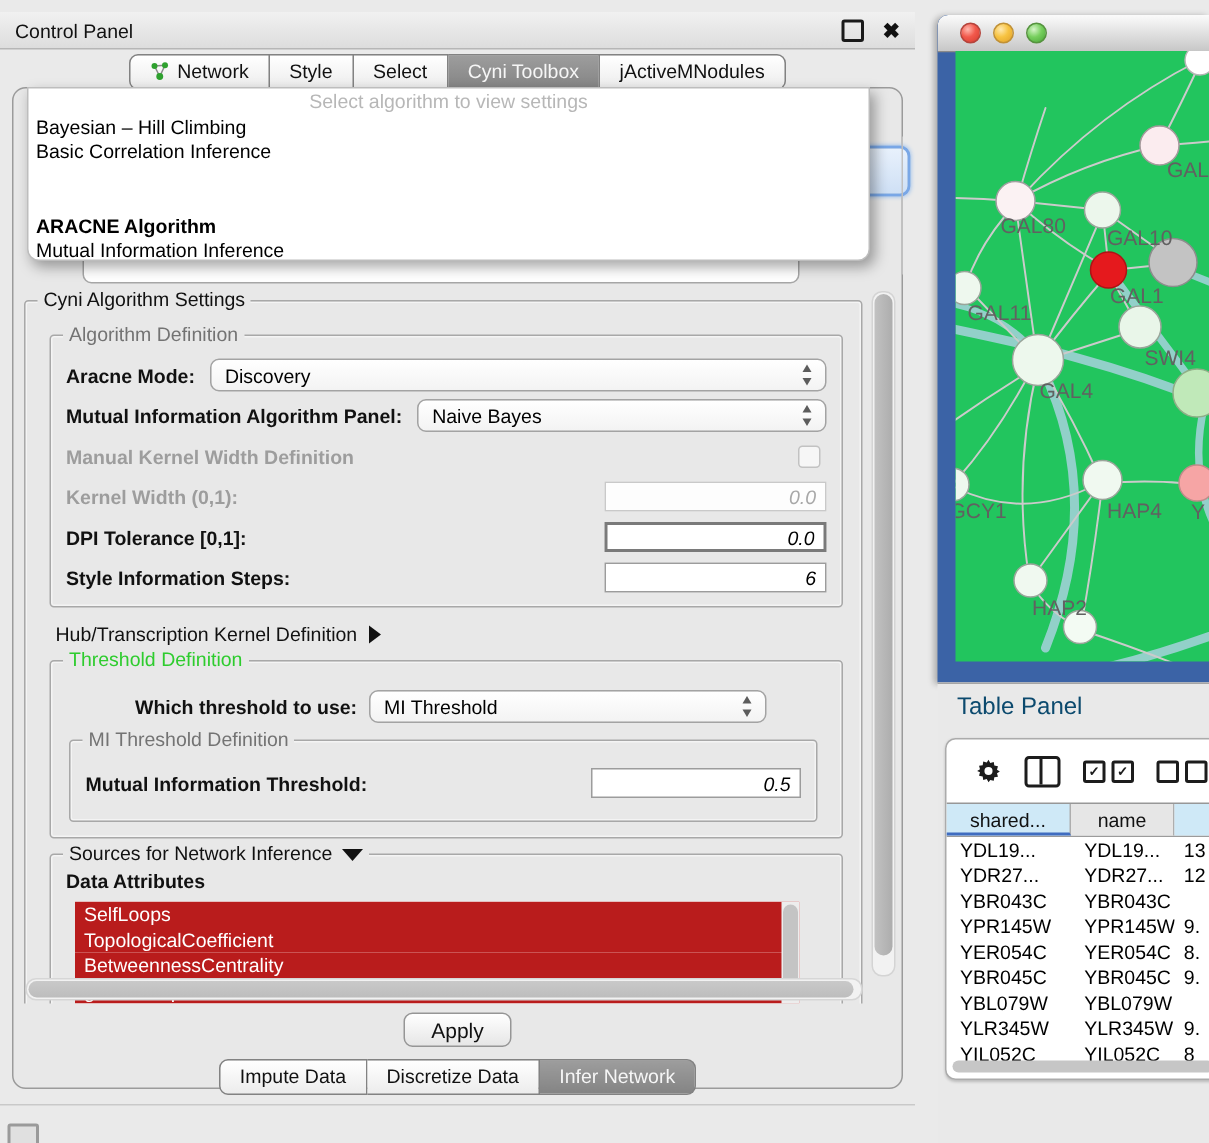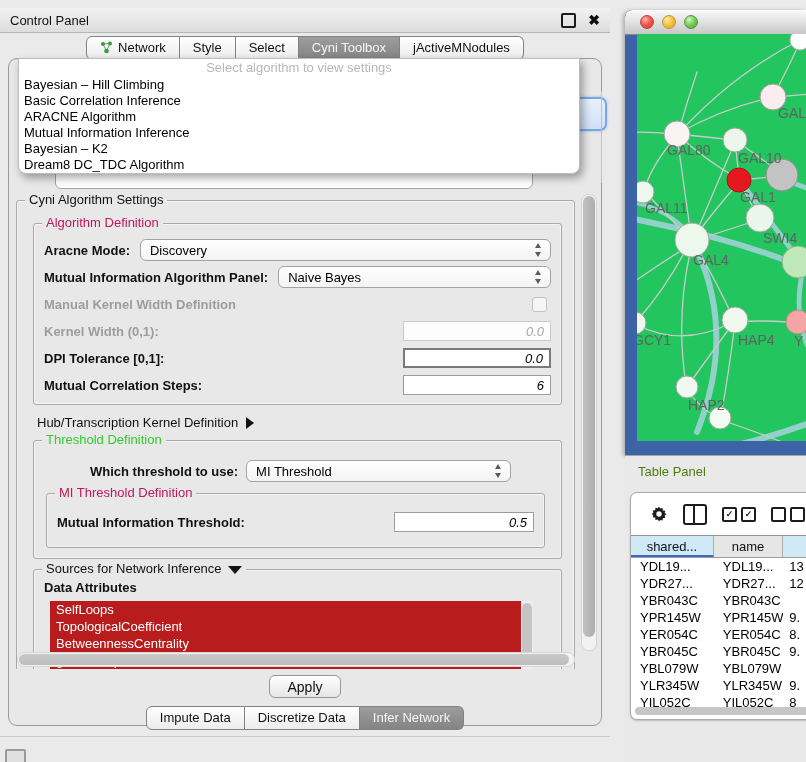--- a/index.html
+++ b/index.html
@@ -26,32 +26,32 @@
 
   
   .combo-fragment{position:absolute;left:560px;top:38px;width:34px;height:30px;background:linear-gradient(#e8f1fc,#cfe0f5);border:2px solid #79a7e6;border-radius:7px;box-shadow:0 0 3px #9cc0ec;z-index:1;}
   .group-line{position:absolute;left:592px;top:32px;width:1px;height:92px;background:#c0c0c0;z-index:1;}
   .combo-sliver{position:absolute;left:46px;top:104px;width:476px;height:24px;background:#fff;border:1px solid #a6a6a6;border-radius:6px;z-index:2;}
 
   
   .popup{position:absolute;left:9px;top:-1px;width:560px;height:114px;background:#ffffff;border:1px solid #bdbdbd;border-radius:0 0 8px 8px;box-shadow:3px 4px 9px rgba(0,0,0,.35);z-index:10;overflow:hidden;}
   .popup-placeholder{height:18px;line-height:18px;text-align:center;color:#b7b7b7;font-size:13px;}
   .pitem{height:16px;line-height:16px;padding-left:5px;font-size:13px;color:#000;cursor:pointer;}
-  .pitem.bold{font-weight:normal;}
+  .pitem.bold{font-weight:bold;margin-top:34px;}
 
   
   .scrollpane{position:absolute;left:3px;top:132px;width:590px;height:478px;overflow:hidden;}
   .vscroll{position:absolute;right:5px;top:3px;width:14px;bottom:18px;background:#f2f2f2;border:1px solid #d4d4d4;border-radius:7px;cursor:pointer;}
   .vthumb{position:absolute;left:1px;right:1px;top:1px;height:97%;background:linear-gradient(90deg,#c2c2c2,#adadad);border-radius:6px;}
   .hscroll{position:absolute;left:5px;right:27px;bottom:2px;height:13px;background:#f2f2f2;border:1px solid #d6d6d6;border-radius:7px;cursor:pointer;}
   .hthumb{position:absolute;left:1px;top:1px;bottom:1px;width:99%;background:linear-gradient(#c9c9c9,#bdbdbd);border-radius:6px;}
 
   .group{position:relative;border:1px solid #a8a8a8;border-radius:3px;box-shadow:inset 0 0 0 1px #f4f4f4;}
   .gtitle{position:absolute;top:-9px;left:8px;background:#e8e8e8;padding:0 4px;font-size:13px;color:#111;white-space:nowrap;}
-  .gtitle.blue{color:#be185d;}
+  .gtitle.blue{color:#737373;}
   .gtitle.green{color:#2ecc2e;}
 
   .group.outer{position:absolute;left:4px;top:9px;right:27px;height:520px;padding:16px 10px 8px 12px;box-sizing:border-box;}
 
   .row{display:flex;align-items:center;height:24px;margin-bottom:3px;}
   .lbl{font-size:13px;font-weight:bold;color:#111;white-space:nowrap;}
   .lbl.dis{color:#9d9d9d;}
   .combo{flex:1;height:22px;background:linear-gradient(#ffffff,#f3f3f3);border:1px solid #a3a3a3;border-radius:6px;display:flex;align-items:center;padding:0 24px 0 9px;position:relative;font-size:13px;color:#000;box-sizing:border-box;cursor:pointer;}
   .combo::before{content:"";position:absolute;right:9px;top:calc(50% - 7px);border-left:3.5px solid transparent;border-right:3.5px solid transparent;border-bottom:5px solid #5c5c5c;}
   .combo::after{content:"";position:absolute;right:9px;top:calc(50% + 2px);border-left:3.5px solid transparent;border-right:3.5px solid transparent;border-top:5px solid #5c5c5c;}
@@ -81,21 +81,21 @@
   .nw{position:absolute;left:625px;top:10px;width:181px;height:445px;background:#3b63a6;border-radius:7px 0 0 0;overflow:hidden;box-shadow:-2px 1px 4px rgba(0,0,0,.28);}
   .nw-titlebar{height:24px;background:linear-gradient(#fbfbfb,#c7c7c7);border-bottom:1px solid #8a8a8a;border-radius:7px 0 0 0;display:flex;align-items:center;gap:8px;padding-left:15px;}
   .light{width:12px;height:12px;border-radius:50%;cursor:pointer;}
   .light.red{background:radial-gradient(circle at 35% 30%,#ffb8ae 0%,#f2594c 45%,#d33b2f 100%);border:1px solid #b5443c;}
   .light.yellow{background:radial-gradient(circle at 35% 30%,#ffe9b0 0%,#f7c341 45%,#df9f2a 100%);border:1px solid #c09137;}
   .light.green{background:radial-gradient(circle at 35% 30%,#d6f5c9 0%,#77cf5e 45%,#47a336 100%);border:1px solid #56933f;}
   .nw-canvas{position:absolute;left:12px;top:24px;right:0;bottom:14px;background:#22c55e;overflow:hidden;cursor:default;}
 
   
   .tp{position:absolute;left:625px;top:455px;width:181px;height:307px;background:#e9e9e9;border-top:1px solid #a5a5a5;}
-  .tp-title{height:32px;line-height:32px;padding-left:13px;font-size:13px;color:#4d7c0f;}
+  .tp-title{height:32px;line-height:32px;padding-left:13px;font-size:16px;color:#0c4a6e;}
   .tp-card{position:absolute;left:5px;top:36px;width:210px;height:226px;background:#fff;border:1px solid #ababab;border-radius:7px;overflow:hidden;box-shadow:0 1px 2px rgba(0,0,0,.2);}
   .tp-toolbar{position:relative;height:42px;display:flex;align-items:center;gap:15px;padding-left:19px;}
   .icon-pair{display:flex;gap:4px;}
   .chk{width:11px;height:11px;border:2px solid #1c1c1c;border-radius:2px;font-size:9px;line-height:10px;text-align:center;color:#1c1c1c;font-weight:bold;}
   .split-icon{width:20px;height:17px;border:2px solid #1c1c1c;border-radius:3px;position:relative;}
   .split-icon::after{content:"";position:absolute;left:8px;top:0;bottom:0;width:2px;background:#1c1c1c;}
   .tp-head{display:flex;border-top:1px solid #979797;border-bottom:1px solid #9b9b9b;}
   .th{height:21px;line-height:21px;font-size:13px;color:#111;text-align:center;border-right:1px solid #aeaeae;box-sizing:border-box;background:#e6e6e6;}
   .th.hl{background:#cfe9f7;}
   .th.sorted{border-bottom:2px solid #3f6cc0;}
@@ -180,21 +180,21 @@
               <span class="lbl dis">Kernel Width (0,1):</span>
               <span class="flex"></span>
               <input class="num dis" value="0.0" style="">
             </div>
             <div class="row">
               <span class="lbl">DPI Tolerance [0,1]:</span>
               <span class="flex"></span>
               <input class="num strong" value="0.0" style="">
             </div>
             <div class="row">
-              <span class="lbl">Mutual Correlation Steps:</span>
+              <span class="lbl">Style Information Steps:</span>
               <span class="flex"></span>
               <input class="num" value="6" style="">
             </div>
           </div>
 
           <div class="hub-row">
             <span>Hub/Transcription Kernel Definition</span>
             <span class="tri-right"></span>
           </div>
 

